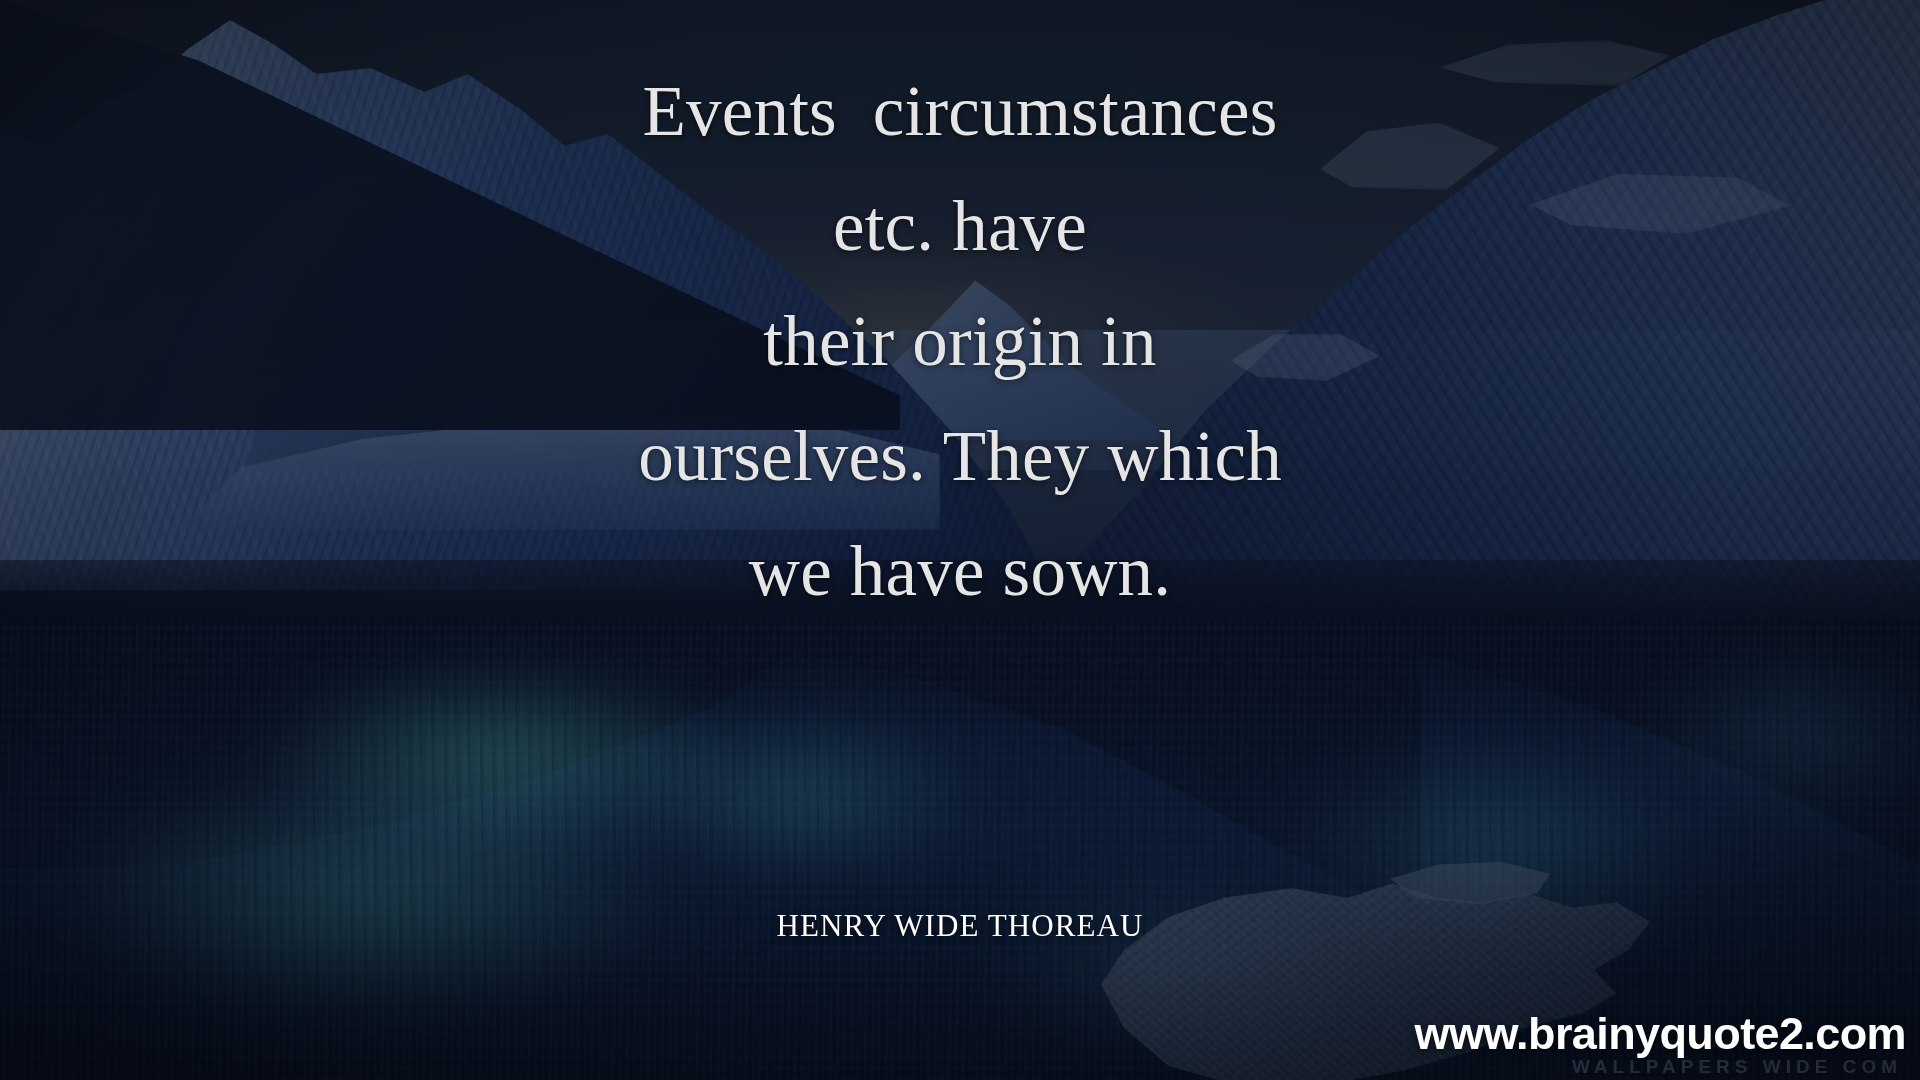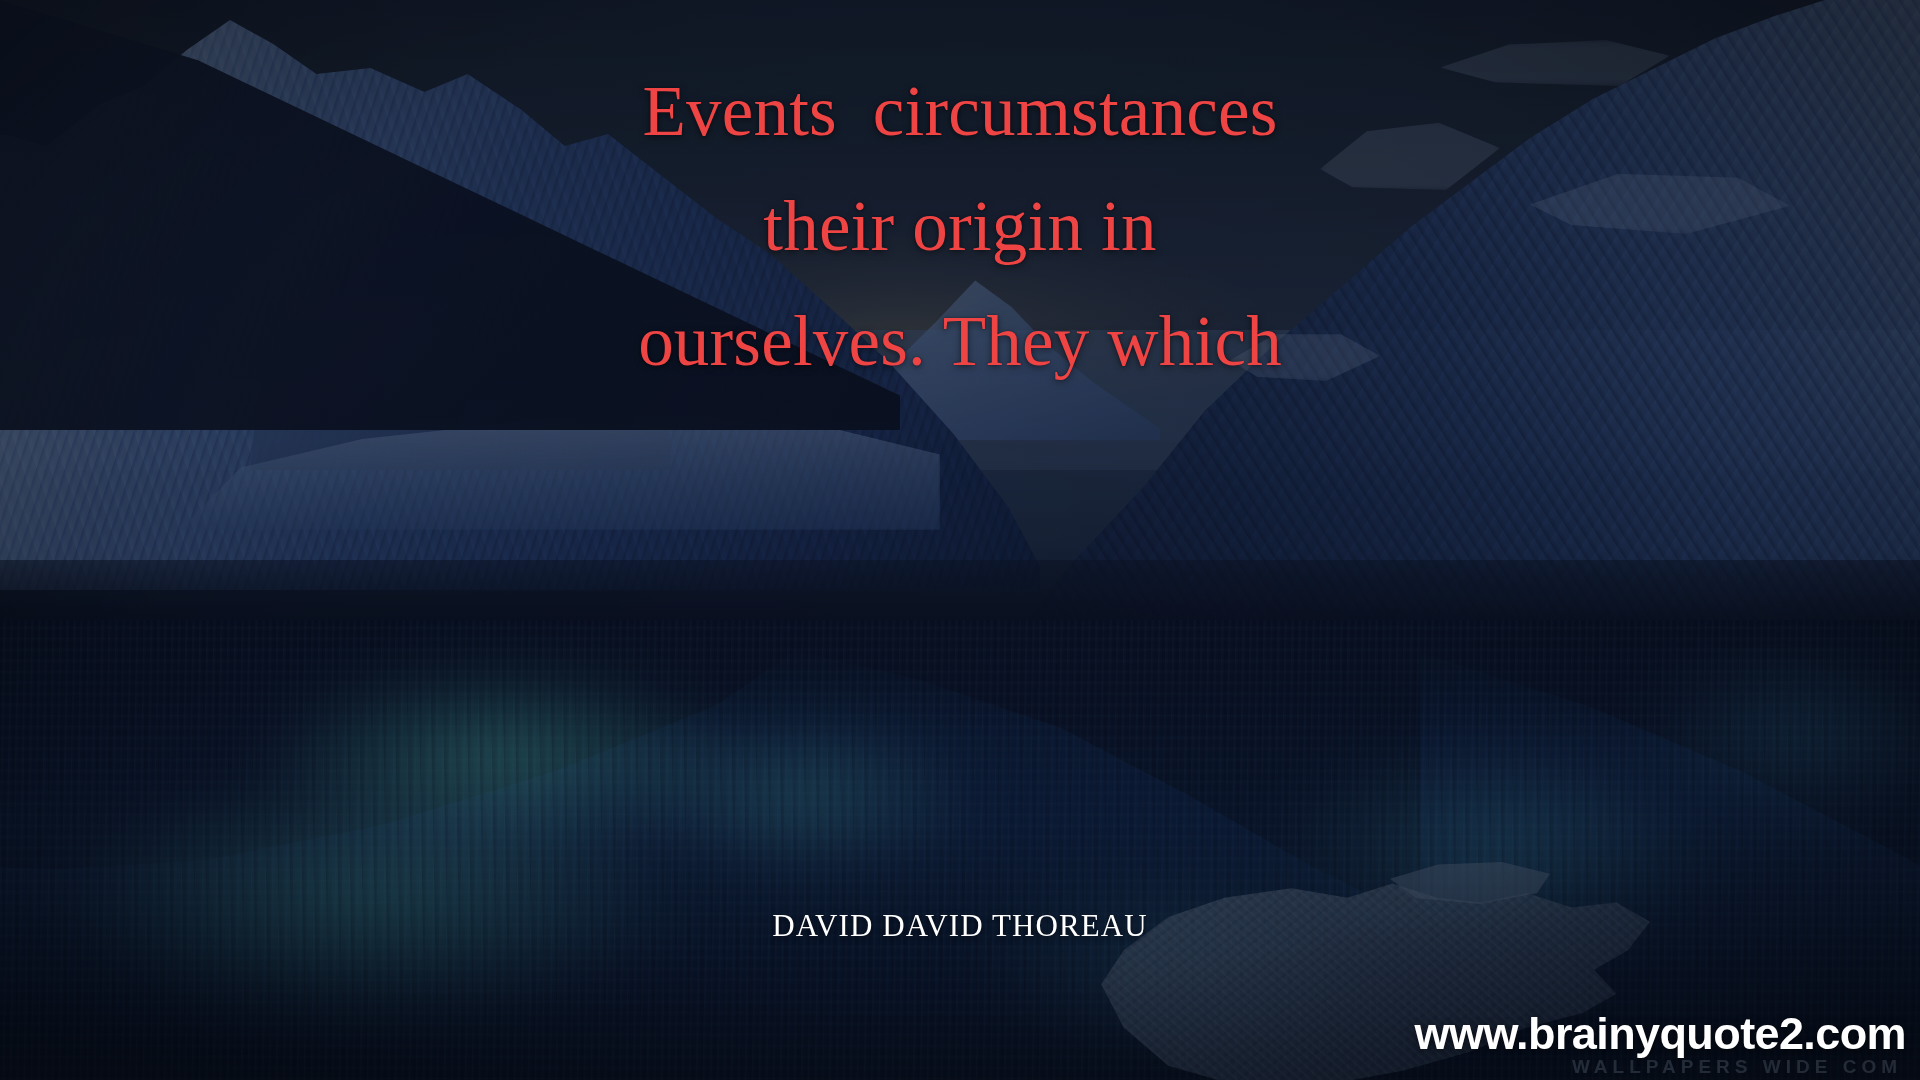--- a/index.html
+++ b/index.html
@@ -354,21 +354,21 @@
 
   .quote-block {
     position: absolute;
     left: 0;
     top: 54px;
     width: 1920px;
     text-align: center;
   }
   .quote-line {
     display: block;
-    color: #ef4444;
+    color: #e5e5e5;
     font-family: "Liberation Serif", "DejaVu Serif", serif;
     font-size: 71px;
     line-height: 115px;
     font-weight: 400;
     letter-spacing: 0.2px;
     white-space: pre;
     text-shadow: 0 2px 7px rgba(0,0,0,0.52), 0 0 2px rgba(0,0,0,0.35);
   }
 
   .attribution {
@@ -451,24 +451,26 @@
 
     <div class="grade"></div>
     <div class="darken"></div>
     <div class="vignette"></div>
   </div>
 
   <div class="content">
 
     <div class="quote-block">
       <span class="quote-line">Events  circumstances</span>
+      <span class="quote-line">etc. have</span>
       <span class="quote-line">their origin in</span>
       <span class="quote-line">ourselves. They which</span>
+      <span class="quote-line">we have sown.</span>
     </div>
 
-    <div class="attribution">DAVID DAVID THOREAU</div>
+    <div class="attribution">HENRY WIDE THOREAU</div>
 
     <div class="watermark">www.brainyquote2.com</div>
     <div class="ghost-watermark">WALLPAPERS WIDE COM</div>
 
   </div>
 
 </div>
 
 </body></html>

